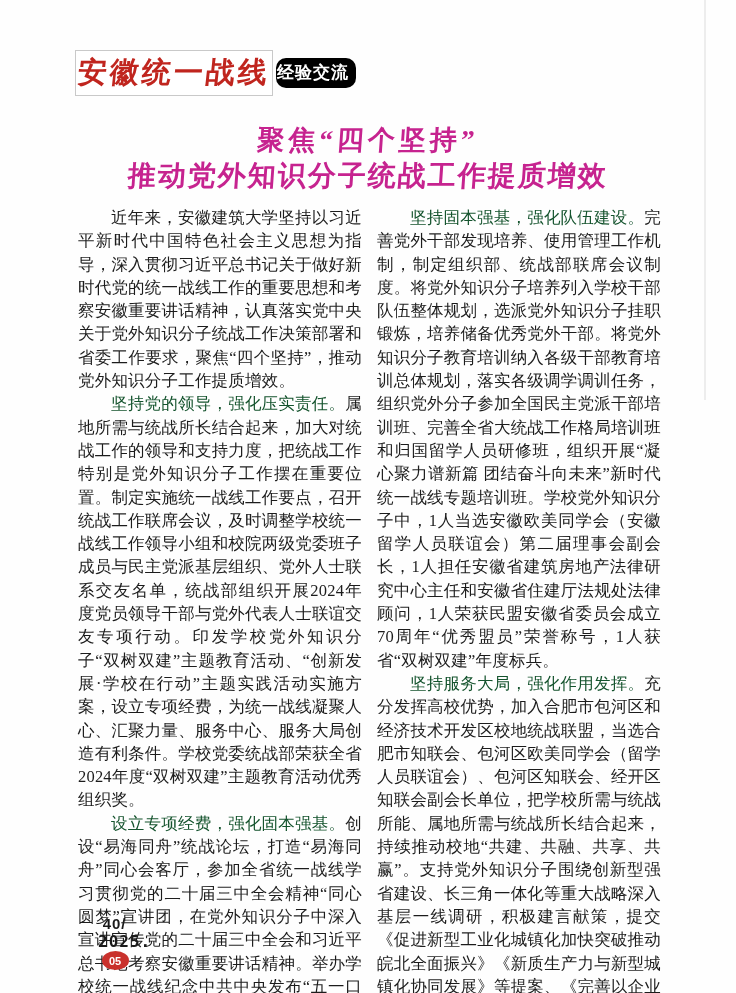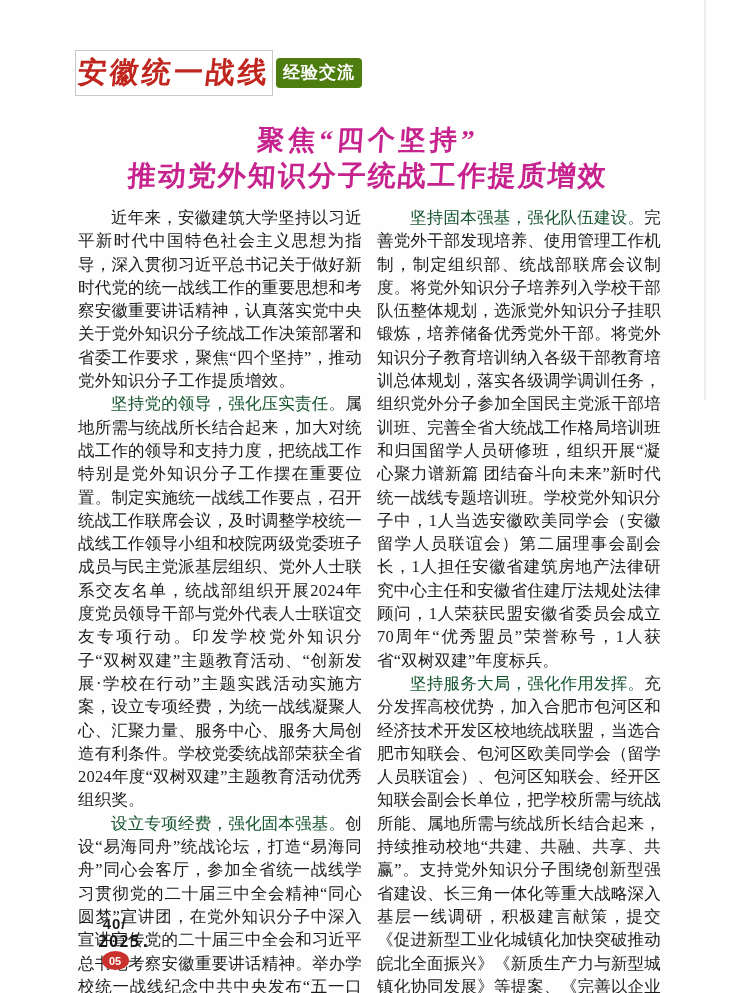--- a/index.html
+++ b/index.html
@@ -28,28 +28,28 @@
     color:#c0251e;
     font-weight:bold;
     font-size:29px;
     letter-spacing:3px;
     transform:skewX(-6deg);
     white-space:nowrap;
     font-family:"Liberation Serif","DejaVu Serif",serif;
   }
   .section-badge{
     position:absolute;left:276px;top:58px;
-    background:#4d7c0f;
+    background:#000000;
     color:#fff;
     font-family:"Liberation Sans","DejaVu Sans",sans-serif;
     font-weight:bold;
     font-size:17px;
     letter-spacing:1px;
-    padding:3px 7px 4px 7px;
-    border-radius:4px;
+    padding:3px 7px 4px 1px;
+    border-radius:10px;
     white-space:nowrap;
   }
   
   .article-title{
     position:absolute;left:0;top:122px;width:100%;
     text-align:center;
     color:#c6238f;
     font-weight:bold;
     line-height:36px;
   }

